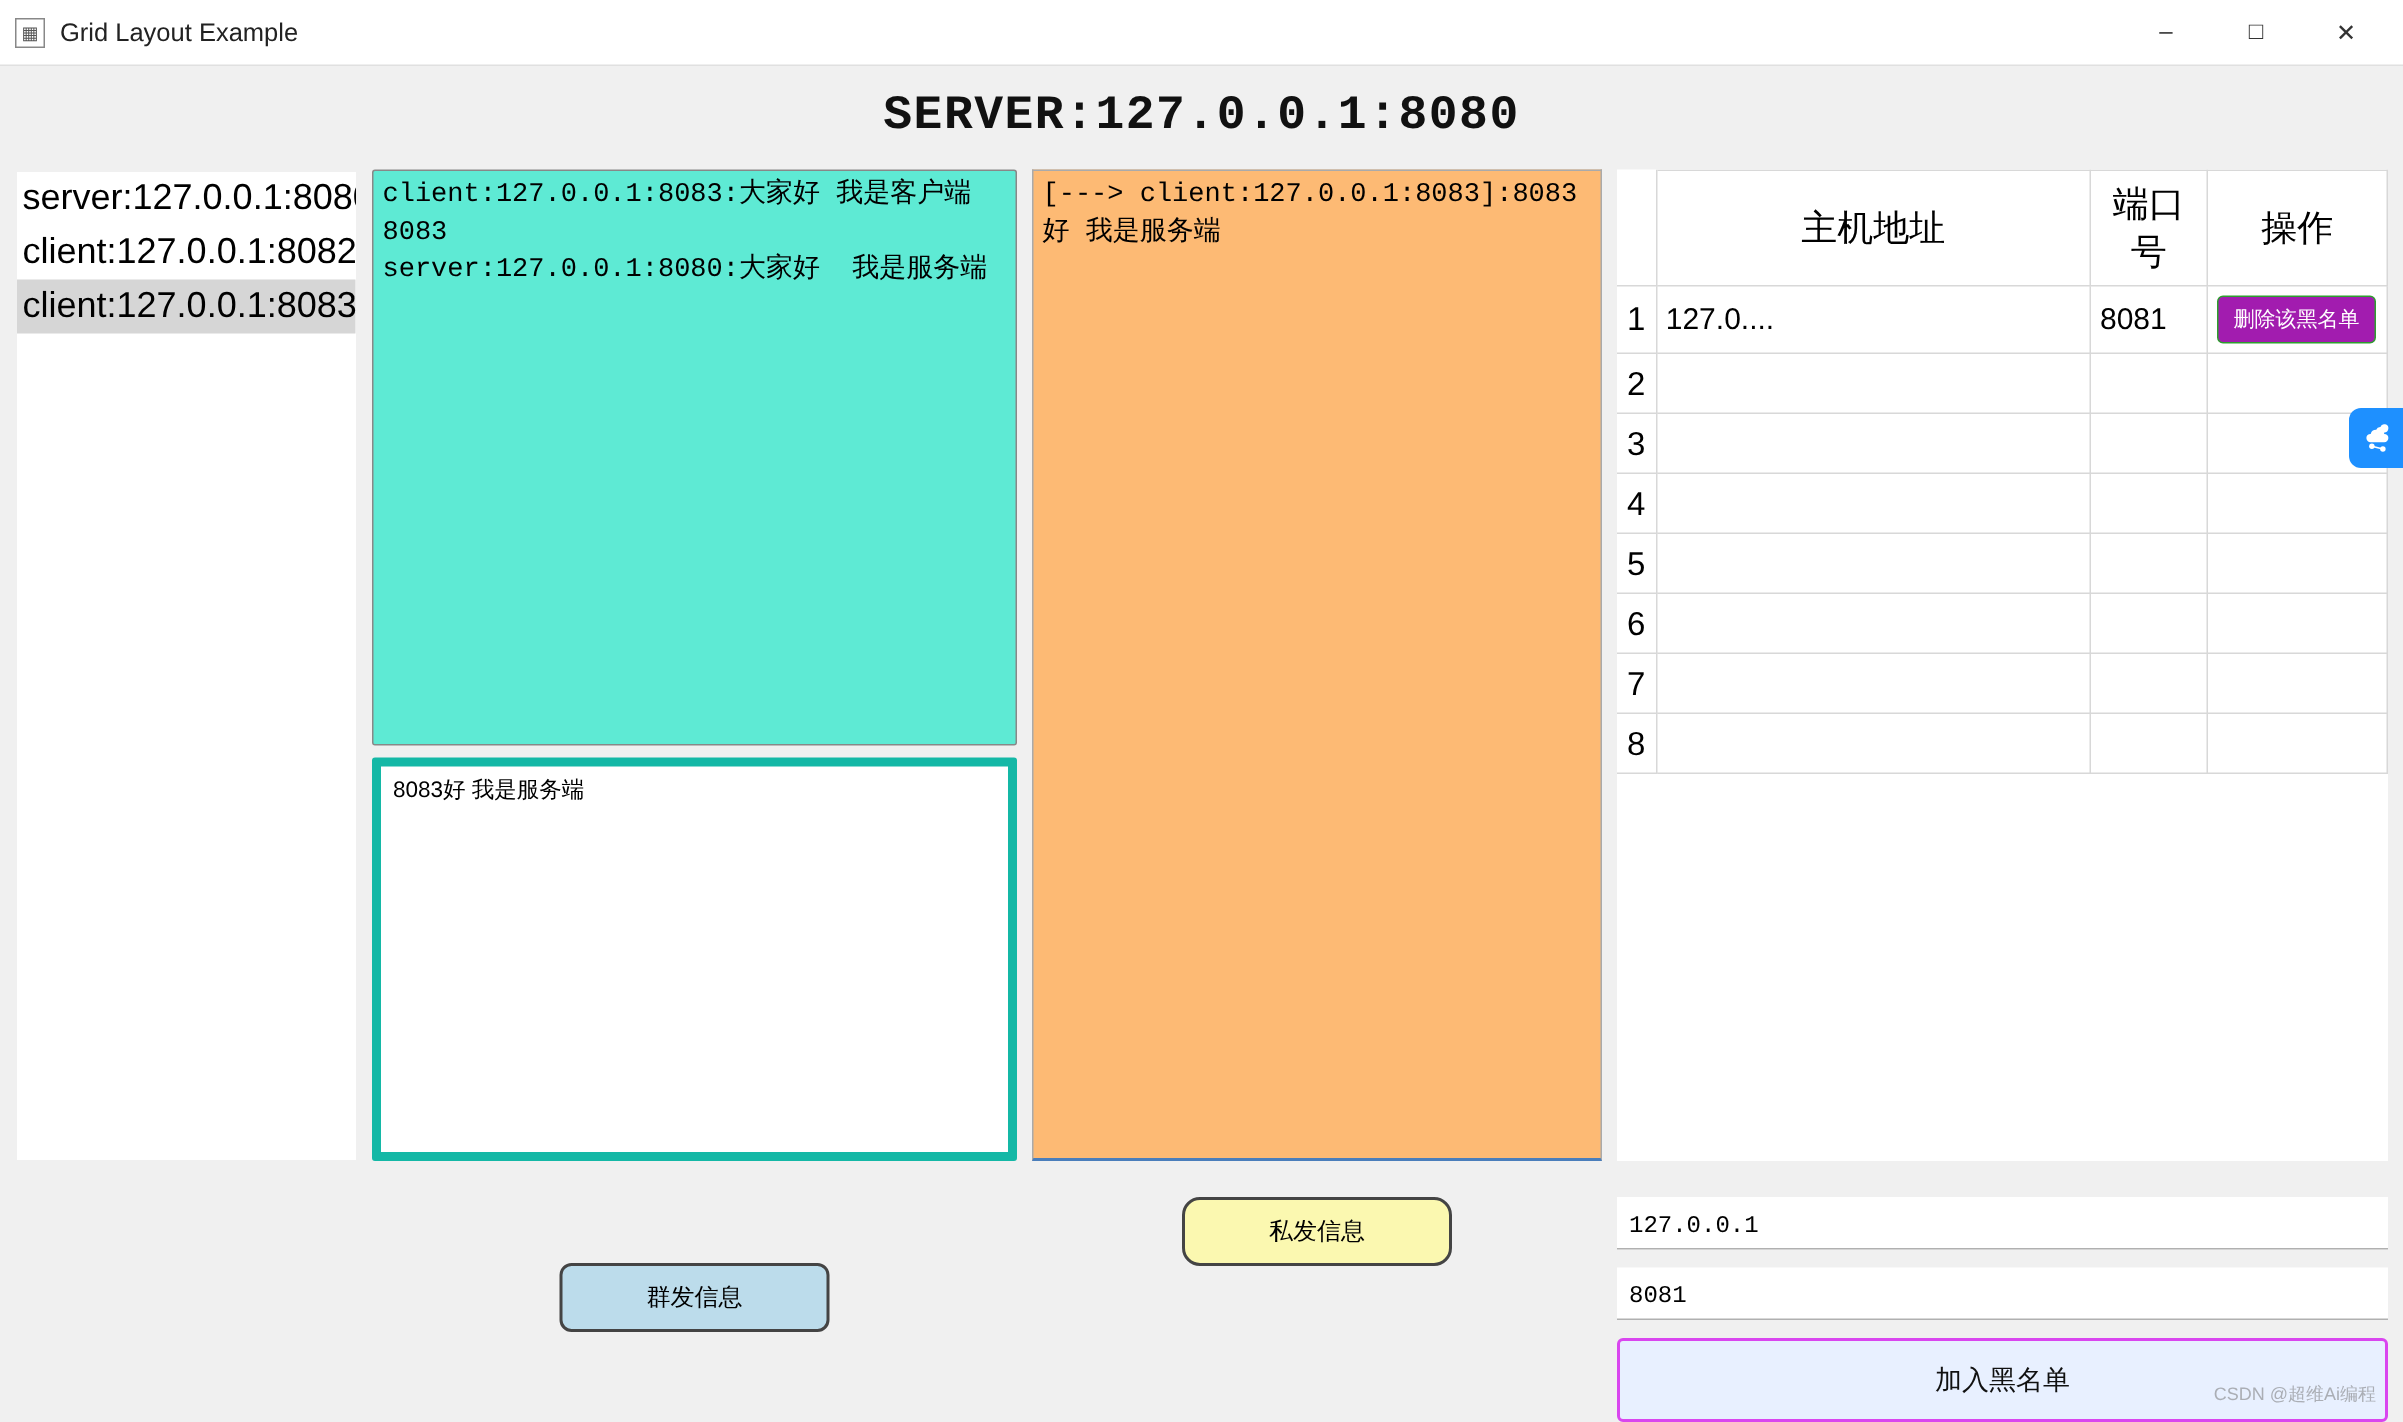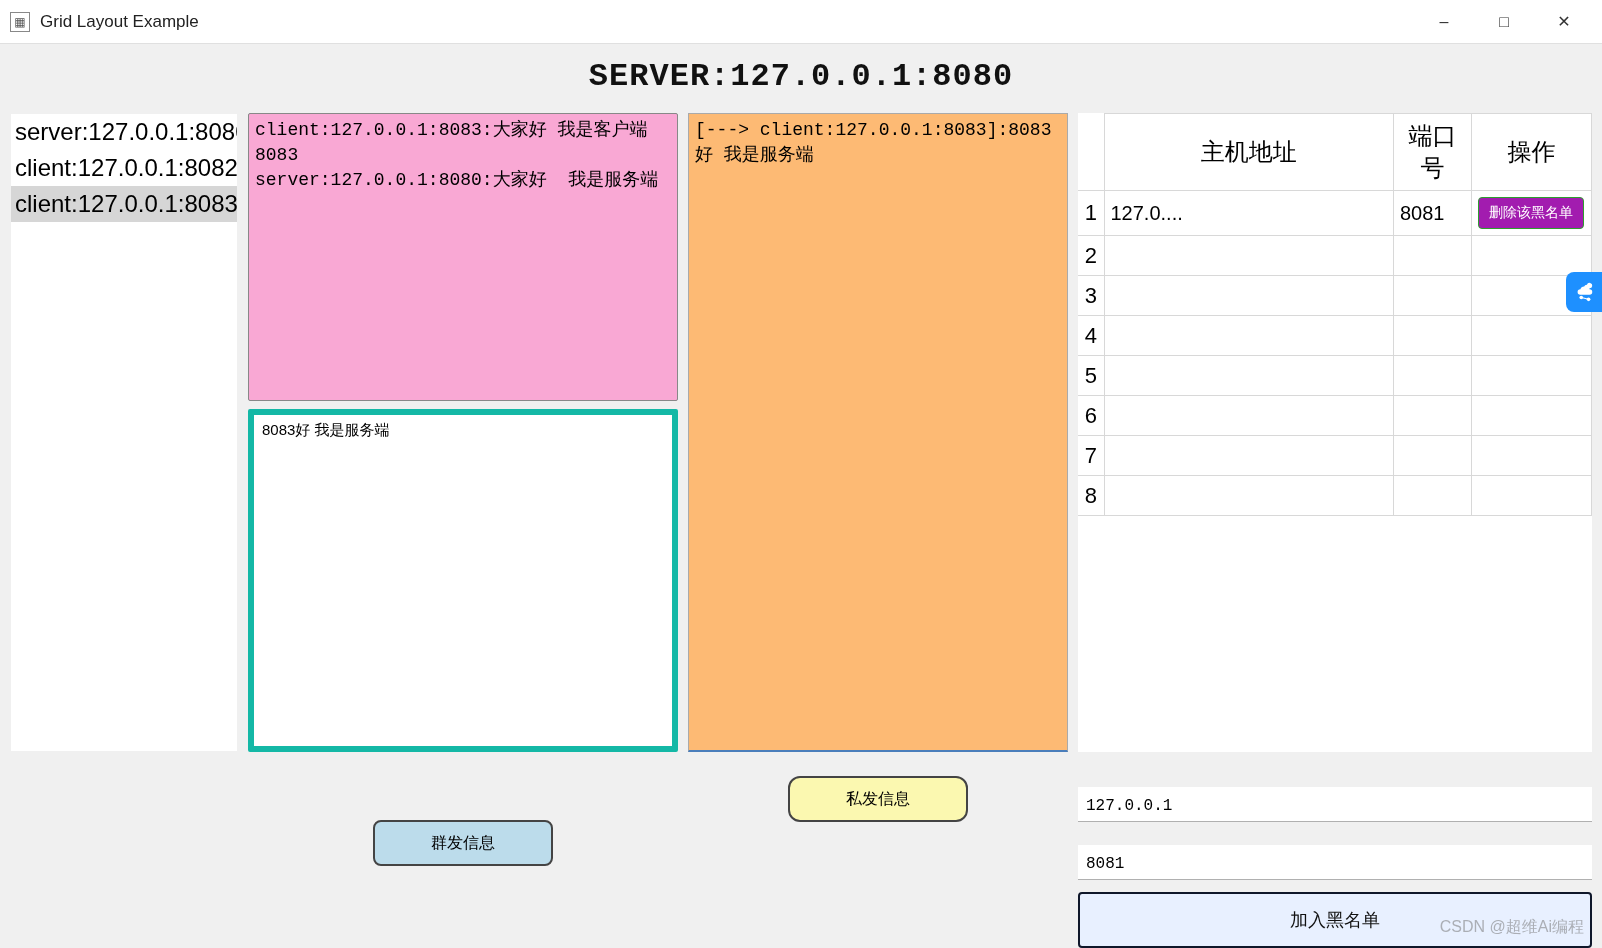--- a/index.html
+++ b/index.html
@@ -20,48 +20,48 @@
 
   .connections-list { background:#fff; border:1px solid #f0f0f0; overflow-x:auto; overflow-y:hidden; display:flex; flex-direction:column; }
   .connections-list .item { font-size:24px; white-space:nowrap; padding:4px 4px; cursor:default; }
   .connections-list .item.selected { background:#d6d6d6; }
   .connections-list .hscroll-spacer { flex:1; }
   .connections-list::-webkit-scrollbar { height:16px; }
   .connections-list::-webkit-scrollbar-track { background:#f0f0f0; }
   .connections-list::-webkit-scrollbar-thumb { background:#c0c0c0; }
 
   .center-col { display:flex; flex-direction:column; gap:8px; min-height:0; }
-  .log-box { height:288px; background:#f9a8d4; border:1px solid #888; border-radius:2px; padding:4px 6px; font-family:"SimSun","Courier New",monospace; font-size:18px; line-height:1.4; overflow:auto; white-space:pre-wrap; }
+  .log-box { height:384px; background:#5eead4; border:1px solid #888; border-radius:2px; padding:4px 6px; font-family:"SimSun","Courier New",monospace; font-size:18px; line-height:1.4; overflow:auto; white-space:pre-wrap; }
   .compose-box { flex:1; background:#fff; border:6px solid #14b8a6; border-radius:2px; padding:6px 8px; font-family:"SimSun","Microsoft YaHei",sans-serif; font-size:15px; resize:none; outline:none; }
 
   .private-log { background:#fdba74; border:1px solid #aaa; border-bottom:2px solid #4a7ebb; padding:4px 6px; font-family:"SimSun","Courier New",monospace; font-size:18px; line-height:1.4; overflow:auto; white-space:pre-wrap; }
 
   .right-col { display:flex; flex-direction:column; min-height:0; }
   .blacklist-table-wrap { flex:1; background:#fff; overflow:auto; }
   table.bl { border-collapse:collapse; width:100%; table-layout:fixed; font-size:20px; }
   table.bl th, table.bl td { border:1px solid #d8d8d8; padding:6px 6px; text-align:left; height:40px; }
   table.bl th.rownum, table.bl td.rownum { width:26px; text-align:center; font-size:22px; border-left:none; background:#fff; }
   table.bl th { font-weight:normal; font-size:24px; text-align:center; }
   table.bl th.rownum { border-top:none; }
   .del-bl-btn { background:#a21caf; color:#fff; border:1px solid #2e9e2e; border-radius:4px; font-size:14px; padding:6px 10px; cursor:pointer; white-space:nowrap; }
 
   .button-row { display:grid; grid-template-columns: 228px 430px 380px 1fr; gap:10px; padding:24px 10px 0 10px; align-items:start; }
   .btn-cell { display:flex; justify-content:center; }
   .pill-btn { width:180px; height:46px; border:2px solid #444; border-radius:8px; font-size:16px; font-weight:500; cursor:pointer; }
   .pill-btn.blue { background:#bcdceb;margin-top:44px; }
   .pill-btn.yellow { background:#fbf8b0;border-radius:12px; }
 
   .bl-form { display:flex; flex-direction:column; gap:12px; }
-  .bl-input { border:none; border-bottom:1px solid #b0b0b0; background:#fff; font-family:"Courier New",monospace; font-size:16px; padding:10px 8px 6px 8px; outline:none;margin-top:11px; }
-  .bl-add-btn { border:2px solid #0f172a; background:#e8f0ff; color:#111; font-size:18px; padding:14px 0; border-radius:4px; cursor:pointer; }
+  .bl-input { border:none; border-bottom:1px solid #b0b0b0; background:#fff; font-family:"Courier New",monospace; font-size:16px; padding:10px 8px 6px 8px; outline:none; }
+  .bl-add-btn { border:2px solid #d946ef; background:#e8f0ff; color:#111; font-size:18px; padding:14px 0; border-radius:4px; cursor:pointer; }
 
   .side-widget { position:absolute; right:0; top:272px; width:36px; height:40px; background:#1e90ff; border-radius:8px 0 0 8px; display:flex; align-items:center; justify-content:center; color:#fff; }
   .side-widget svg { width:22px; height:22px; fill:#fff; }
 
-  .watermark { position:absolute; right:18px; bottom:10px; font-size:16px; color:rgba(120,120,120,0.55); pointer-events:none; }
+  .watermark { position:absolute; right:18px; bottom:10px; font-size:12px; color:rgba(120,120,120,0.55); pointer-events:none; }
 </style>
 </head>
 <body>
 
 <div class="window">
 
   <div class="titlebar">
     <div class="app-icon">▦</div>
     <div class="title">Grid Layout Example</div>
     <div class="win-controls">

